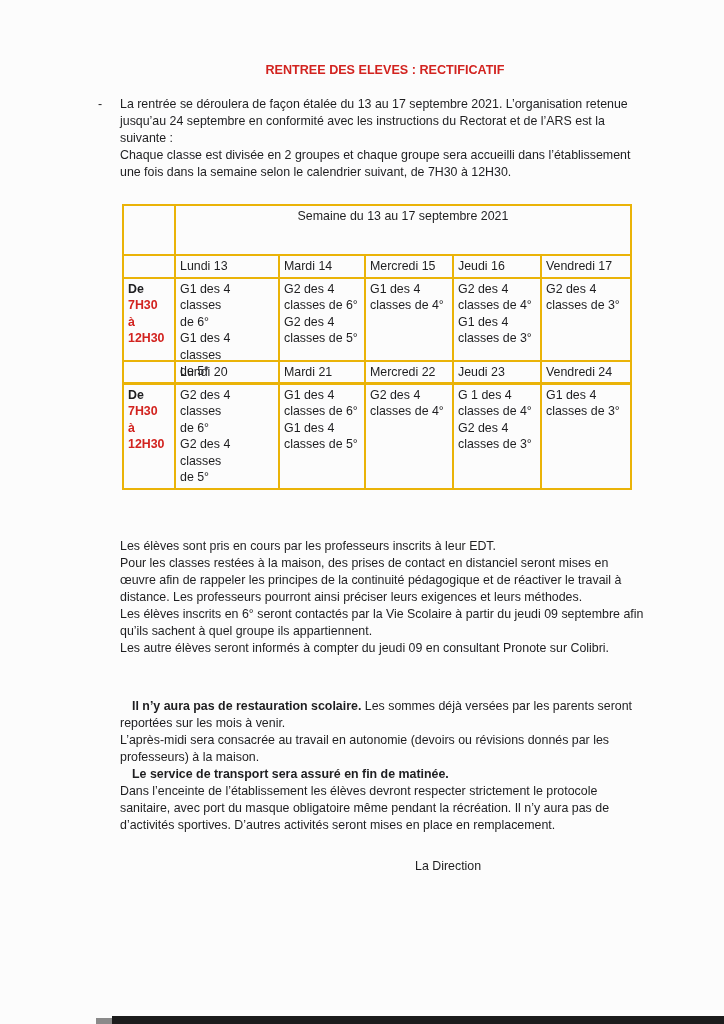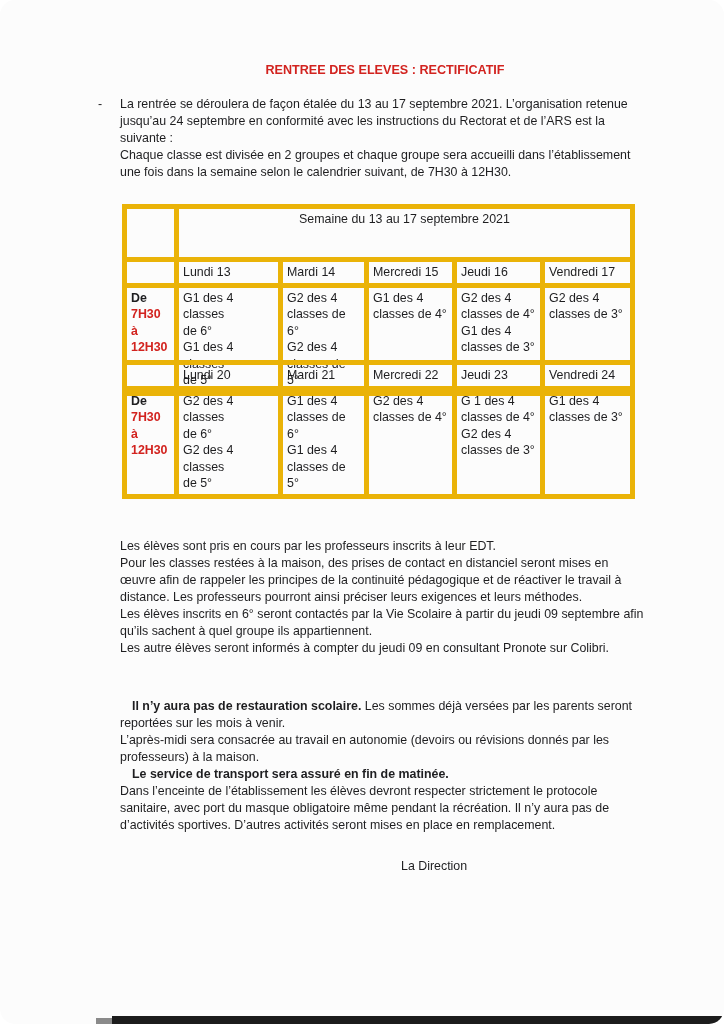--- a/index.html
+++ b/index.html
@@ -1,41 +1,41 @@
 <!DOCTYPE html>
 <html><head>
 <meta charset="utf-8">
 <style>
   html,body { margin:0; padding:0; background:#ffffff; }
   .page {
     position:relative; width:724px; height:1024px; margin:0 auto;
     background:#fcfcfc; overflow:hidden;
     font-family:"Liberation Sans", sans-serif;
-    color:#1e1e20; font-size:12.4px; line-height:17px;border-radius:15px;
+    color:#1e1e20; font-size:12.4px; line-height:17px;
   }
   .title {
     position:absolute; top:62px; left:120px; width:530px;
     text-align:center; font-weight:bold; color:#d2231f; font-size:12.6px;
   }
   p { margin:0; }
   .intro { position:absolute; top:96px; left:120px; width:524px; }
   .dash { position:absolute; left:-22px; top:0; }
   .body1 { position:absolute; top:538px; left:120px; width:526px; }
   .body2 { position:absolute; top:698px; left:120px; width:526px; }
-  .signature { position:absolute; top:858px; left:401px; }
+  .signature { position:absolute; top:858px; left:415px; }
 
   table.sched {
     position:absolute; left:122px;
     border-collapse:collapse; table-layout:fixed;
     font-size:12.4px; line-height:16.5px;
   }
   table.t1 { top:204px; }
   table.t2 { top:360px; }
   table.sched td {
-    border:5px solid #eab308; padding:2px 4px; vertical-align:top;
+    border:2px solid #eab308; padding:2px 4px; vertical-align:top;
     overflow:hidden;
   }
   col.c0 { width:52px; }  col.c1 { width:104px; }
   col.c2 { width:86px; }  col.c3 { width:88px; }
   col.c4 { width:88px; }  col.c5 { width:90px; }
   td.caption { text-align:center; vertical-align:middle; }
   .t1 td.caption, .t1 td.corner { height:44px; }
   .t2 td.caption, .t2 td.corner { height:40px; }
   tr.day-row td { height:16px; }
   .t1 tr.content-row td { height:64px; }

